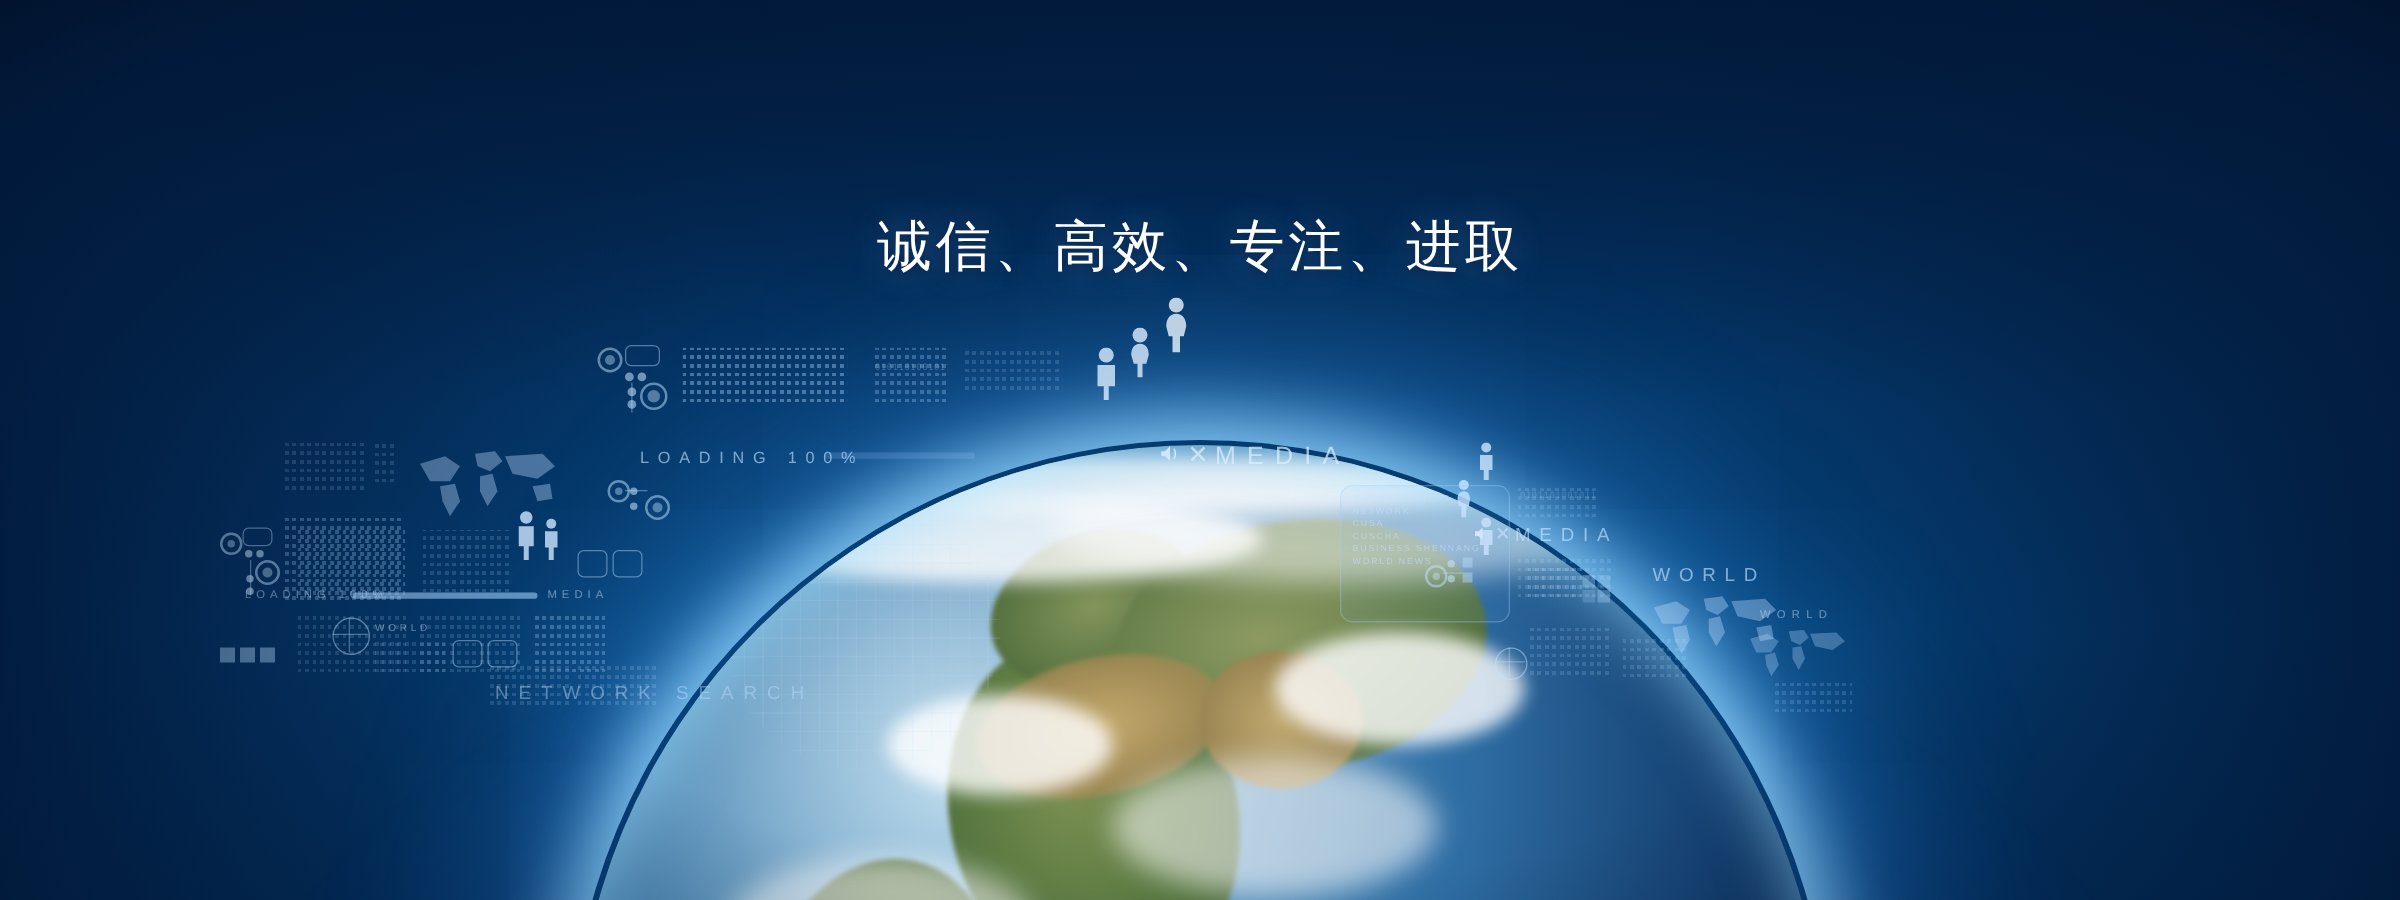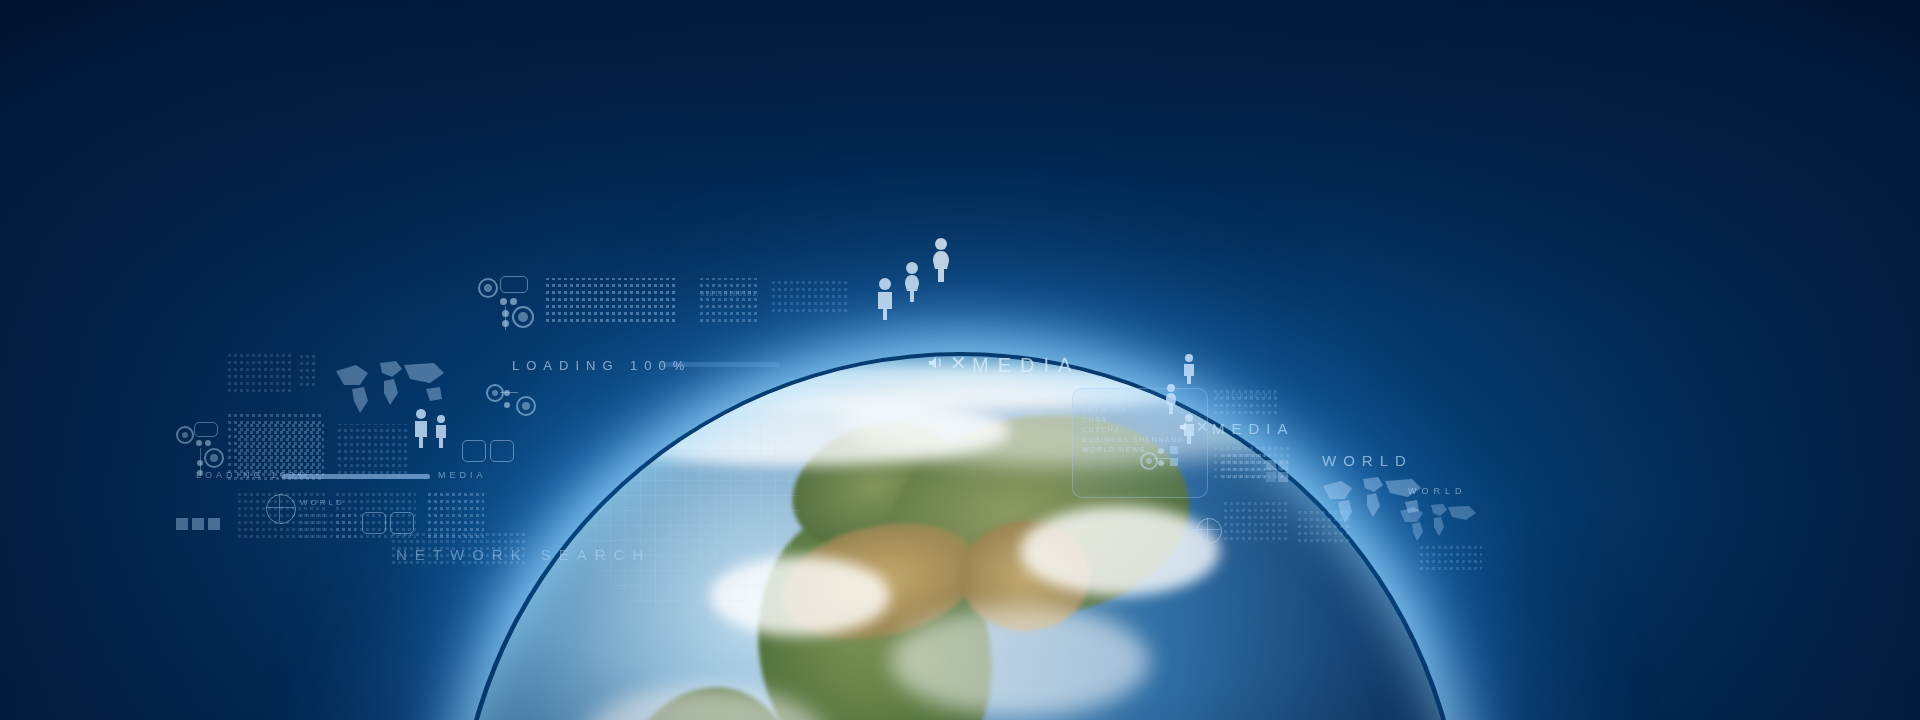--- a/index.html
+++ b/index.html
@@ -438,13 +438,14 @@
     <div class="line" style="left:11px;top:0;width:1px;height:24px;"></div>
   </div>
 
   <div class="txtblock dim" style="left:1420px;top:544px;width:62px;height:26px;"></div>
 
   <div class="binary" style="left:700px;top:290px;width:58px;opacity:.55;">010110100101101001011010010110</div>
   <div class="binary" style="left:1216px;top:392px;width:60px;opacity:.40;">010110100101101001011010010110</div>
 
   <div class="vignette"></div>
 
+  <div class="headline">诚信、高效、专注、进取</div>
 </div>
 
 </body></html>

